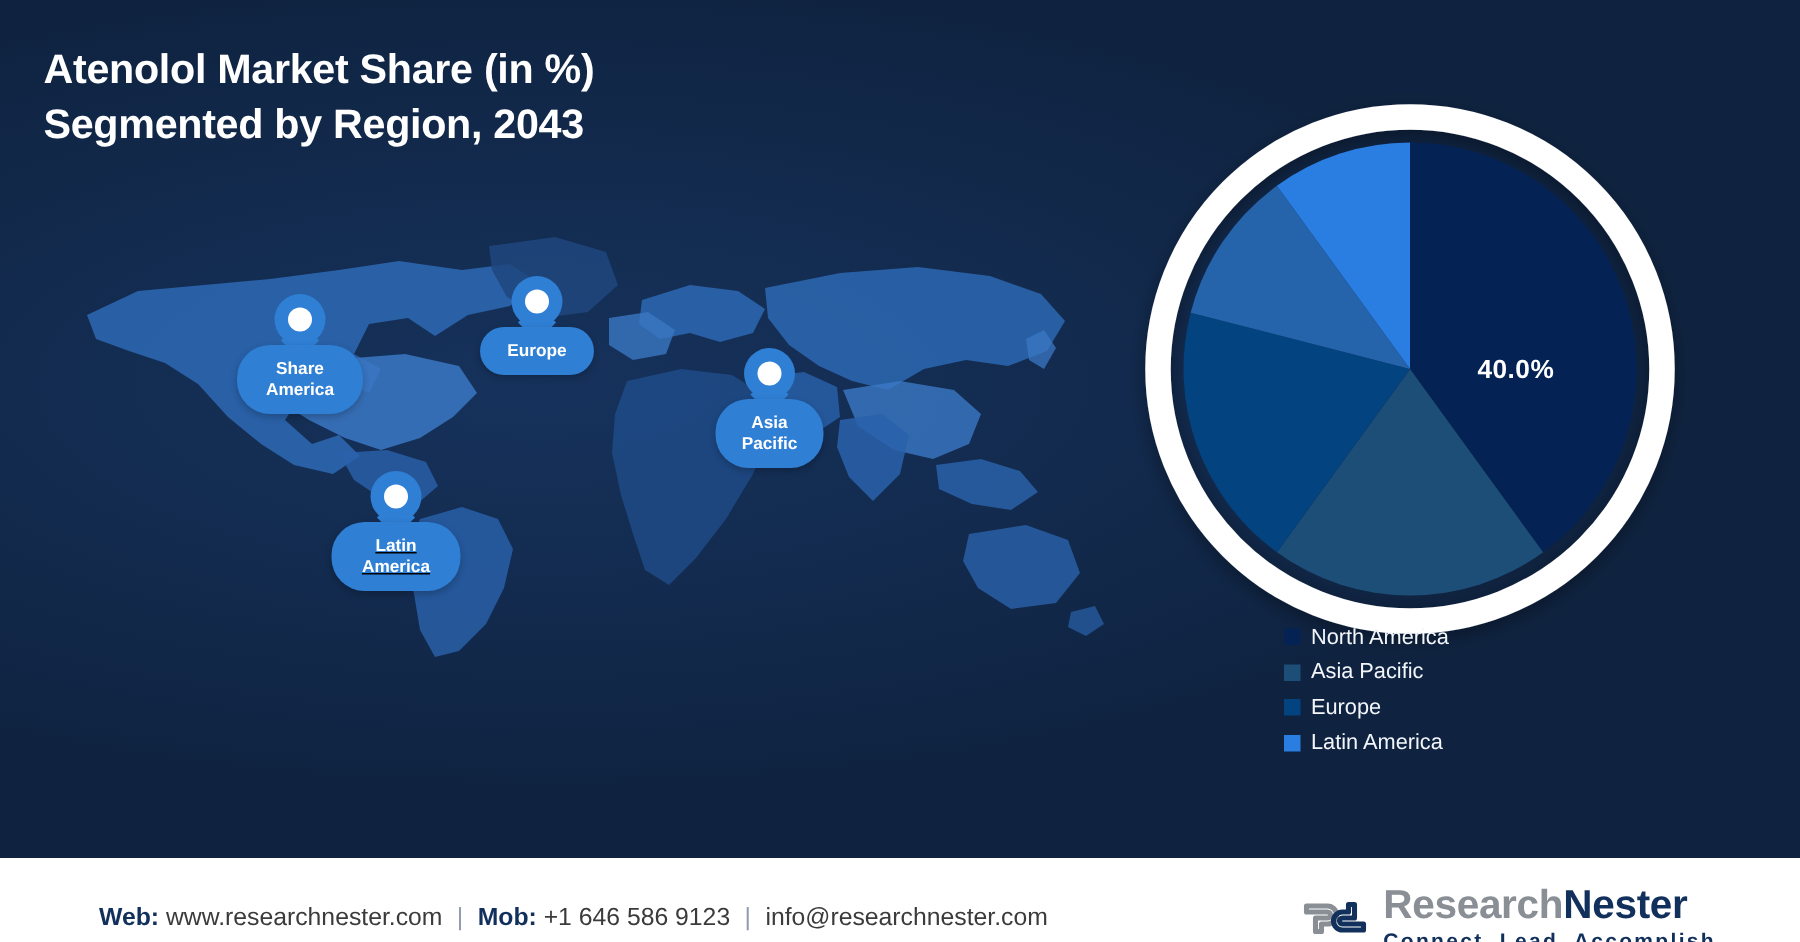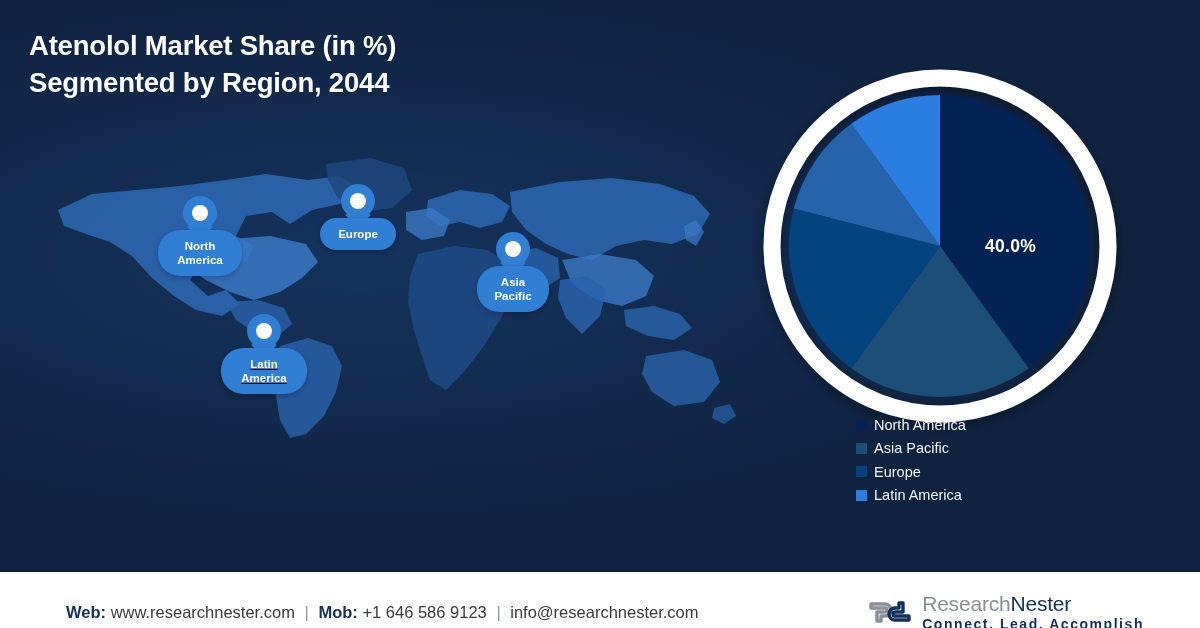--- a/index.html
+++ b/index.html
@@ -83,38 +83,38 @@
     position:absolute; left:66px; top:50%; transform:translateY(-50%);
     font-size:16.5px; color:#3b3b3b; white-space:nowrap; line-height:1;
   }
   .footer-text b { color:#12305c; font-weight:bold; }
   .footer-text .sep { color:#8e9bb0; margin:0 5px; }
 
   .logo { position:absolute; right:56px; top:50%; transform:translateY(-50%);
           display:flex; align-items:center; }
   .logo-mark { width:46px; height:30px; margin-right:9px; flex:0 0 46px; }
   .logo-text { line-height:1; }
-  .logo-name { font-size:21px; font-weight:normal; letter-spacing:-.2px; }
+  .logo-name { font-size:27px; font-weight:bold; letter-spacing:-.2px; }
   .logo-name .w1 { color:#8a8f96; }
   .logo-name .w2 { color:#12305c; }
   .logo-tag {
     font-size:14px; font-weight:bold; color:#12305c;
     letter-spacing:1.55px; margin-top:3px;
   }
 </style>
 </head>
 <body>
 
 <div id="root">
 
   <div class="panel">
 
     <div class="title">
       <span>Atenolol Market Share (in %)</span>
-      <span class="l2">Segmented by Region, 2044</span>
+      <span class="l2">Segmented by Region, 2043</span>
     </div>
 
     <div class="map-wrap">
       <svg viewBox="0 0 700 290" xmlns="http://www.w3.org/2000/svg" aria-hidden="true">
         <g>
 
           <path d="M18 60 L52 44 L96 40 L140 36 L186 30 L226 24 L268 30 L300 26 L318 38 L300 54 L272 60 L250 74 L232 62 L206 66 L196 86 L214 96 L206 112 L184 104 L162 112 L150 130 L168 146 L186 140 L200 154 L182 166 L156 160 L134 146 L112 128 L92 106 L70 92 L46 84 L24 76 Z" fill="#2e6bb8" opacity="0.82"></path>
           <path d="M128 96 L180 90 L230 86 L266 94 L278 112 L262 128 L240 142 L214 150 L190 142 L166 130 L144 116 Z" fill="#3b78c4" opacity="0.85"></path>
           <path d="M186 152 L218 150 L244 158 L252 174 L238 186 L214 182 L196 170 Z" fill="#2a62ab" opacity="0.8"></path>
 
@@ -143,21 +143,21 @@
         </g>
       </svg>
     </div>
 
     <div class="marker m-na">
       <div class="pin">
         <div class="pin-tail"></div>
           <div class="pin-head"></div>
           <div class="pin-dot"></div>
       </div>
-      <div class="pill">North
+      <div class="pill">Share
 America</div>
     </div>
 
     <div class="marker m-eu">
       <div class="pin">
         <div class="pin-tail"></div>
           <div class="pin-head"></div>
           <div class="pin-dot"></div>
       </div>
       <div class="pill">Europe</div>

